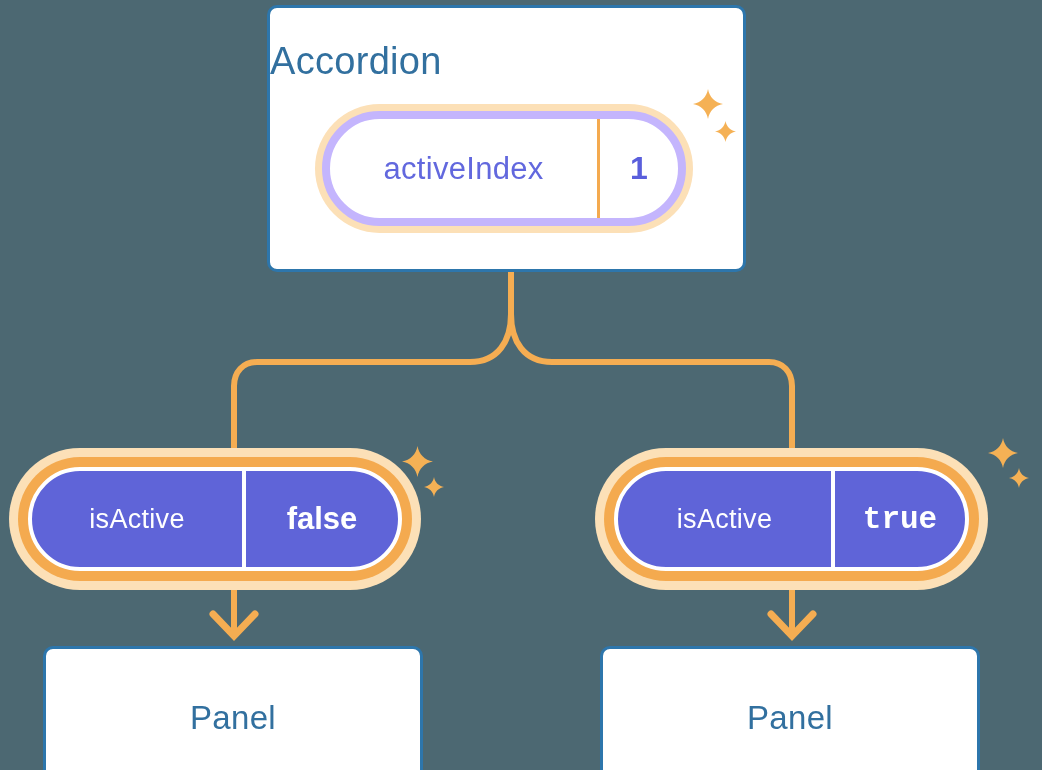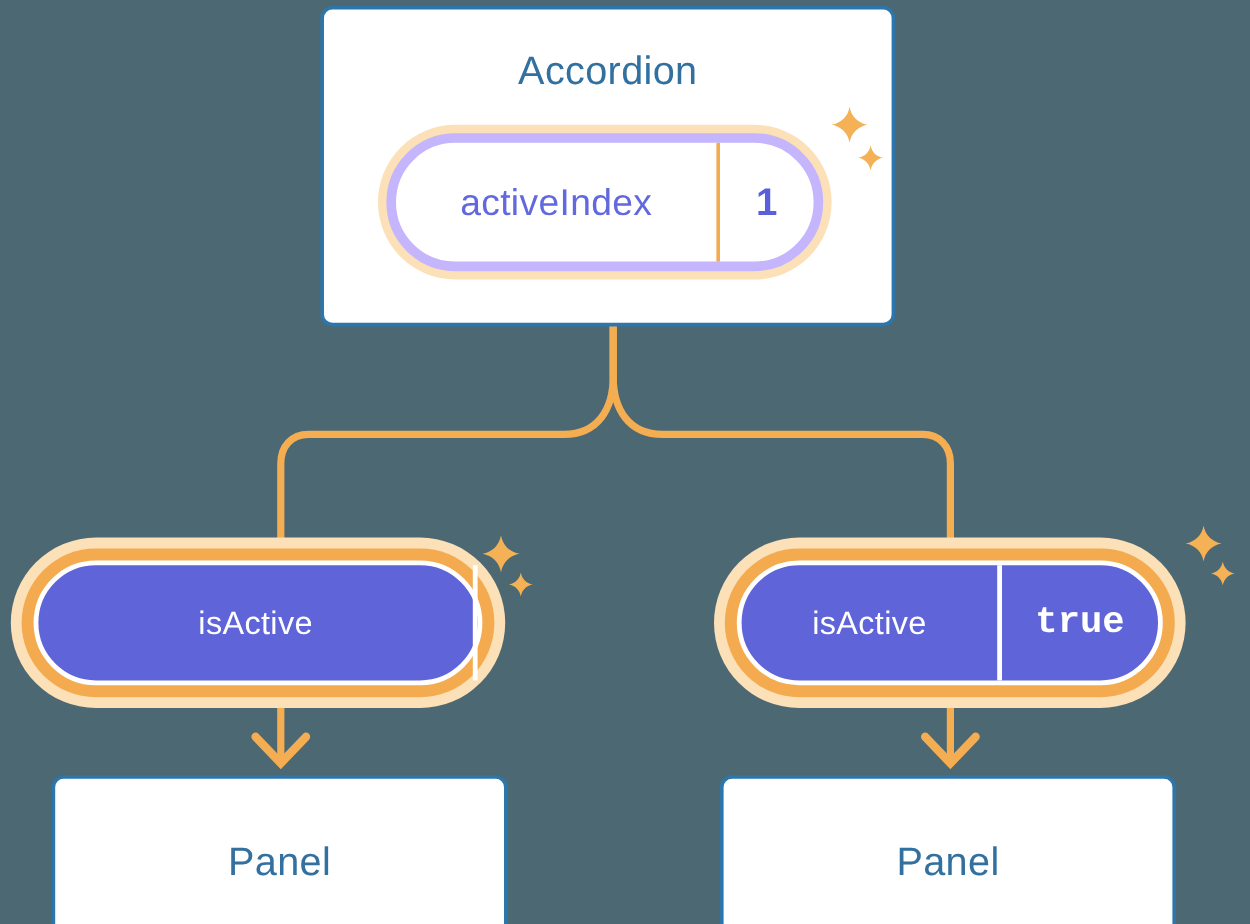--- a/index.html
+++ b/index.html
@@ -27,22 +27,22 @@
     background: #ffffff;
     border: 3px solid #2D76AC;
     border-radius: 10px;
     box-sizing: border-box;
     z-index: 2;
   }
   .accordion-card { left: 267px; top: 5px; width: 479px; height: 267px; }
   .node-title {
     position: absolute;
     left: 0; right: 0; top: 32px;
-    text-align: center;
-    font-size: 33px;
+    text-align: left;
+    font-size: 38px;
     font-weight: 500;
     color: #32709F;
     letter-spacing: 0.3px;
   }
   .panel-node {
     top: 646px; width: 380px; height: 144px;
     display: flex; align-items: center; justify-content: center;
     font-size: 33px; font-weight: 500; color: #32709F;
     letter-spacing: 0.3px;
   }
@@ -150,20 +150,23 @@
   </svg>
   <svg class="sparkle" style="left:715px; top:121px;" width="21" height="21" viewBox="0 0 24 24">
     <path fill="#F5B155" d="M12 0C13.1 6.4 17.6 10.9 24 12C17.6 13.1 13.1 17.6 12 24C10.9 17.6 6.4 13.1 0 12C6.4 10.9 10.9 6.4 12 0Z"></path>
   </svg>
 
   <div class="prop-pill prop-left">
     <div class="cell prop-label-cell">
       <span class="prop-label">isActive</span>
     </div>
     <div class="divider"></div>
+    <div class="cell prop-value-cell">
+      <span class="prop-value">false</span>
+    </div>
   </div>
 
   <svg class="sparkle" style="left:402px; top:446px;" width="31" height="31" viewBox="0 0 24 24">
     <path fill="#F5B155" d="M12 0C13.1 6.4 17.6 10.9 24 12C17.6 13.1 13.1 17.6 12 24C10.9 17.6 6.4 13.1 0 12C6.4 10.9 10.9 6.4 12 0Z"></path>
   </svg>
   <svg class="sparkle" style="left:424px; top:477px;" width="20" height="20" viewBox="0 0 24 24">
     <path fill="#F5B155" d="M12 0C13.1 6.4 17.6 10.9 24 12C17.6 13.1 13.1 17.6 12 24C10.9 17.6 6.4 13.1 0 12C6.4 10.9 10.9 6.4 12 0Z"></path>
   </svg>
 
   <div class="prop-pill prop-right">

